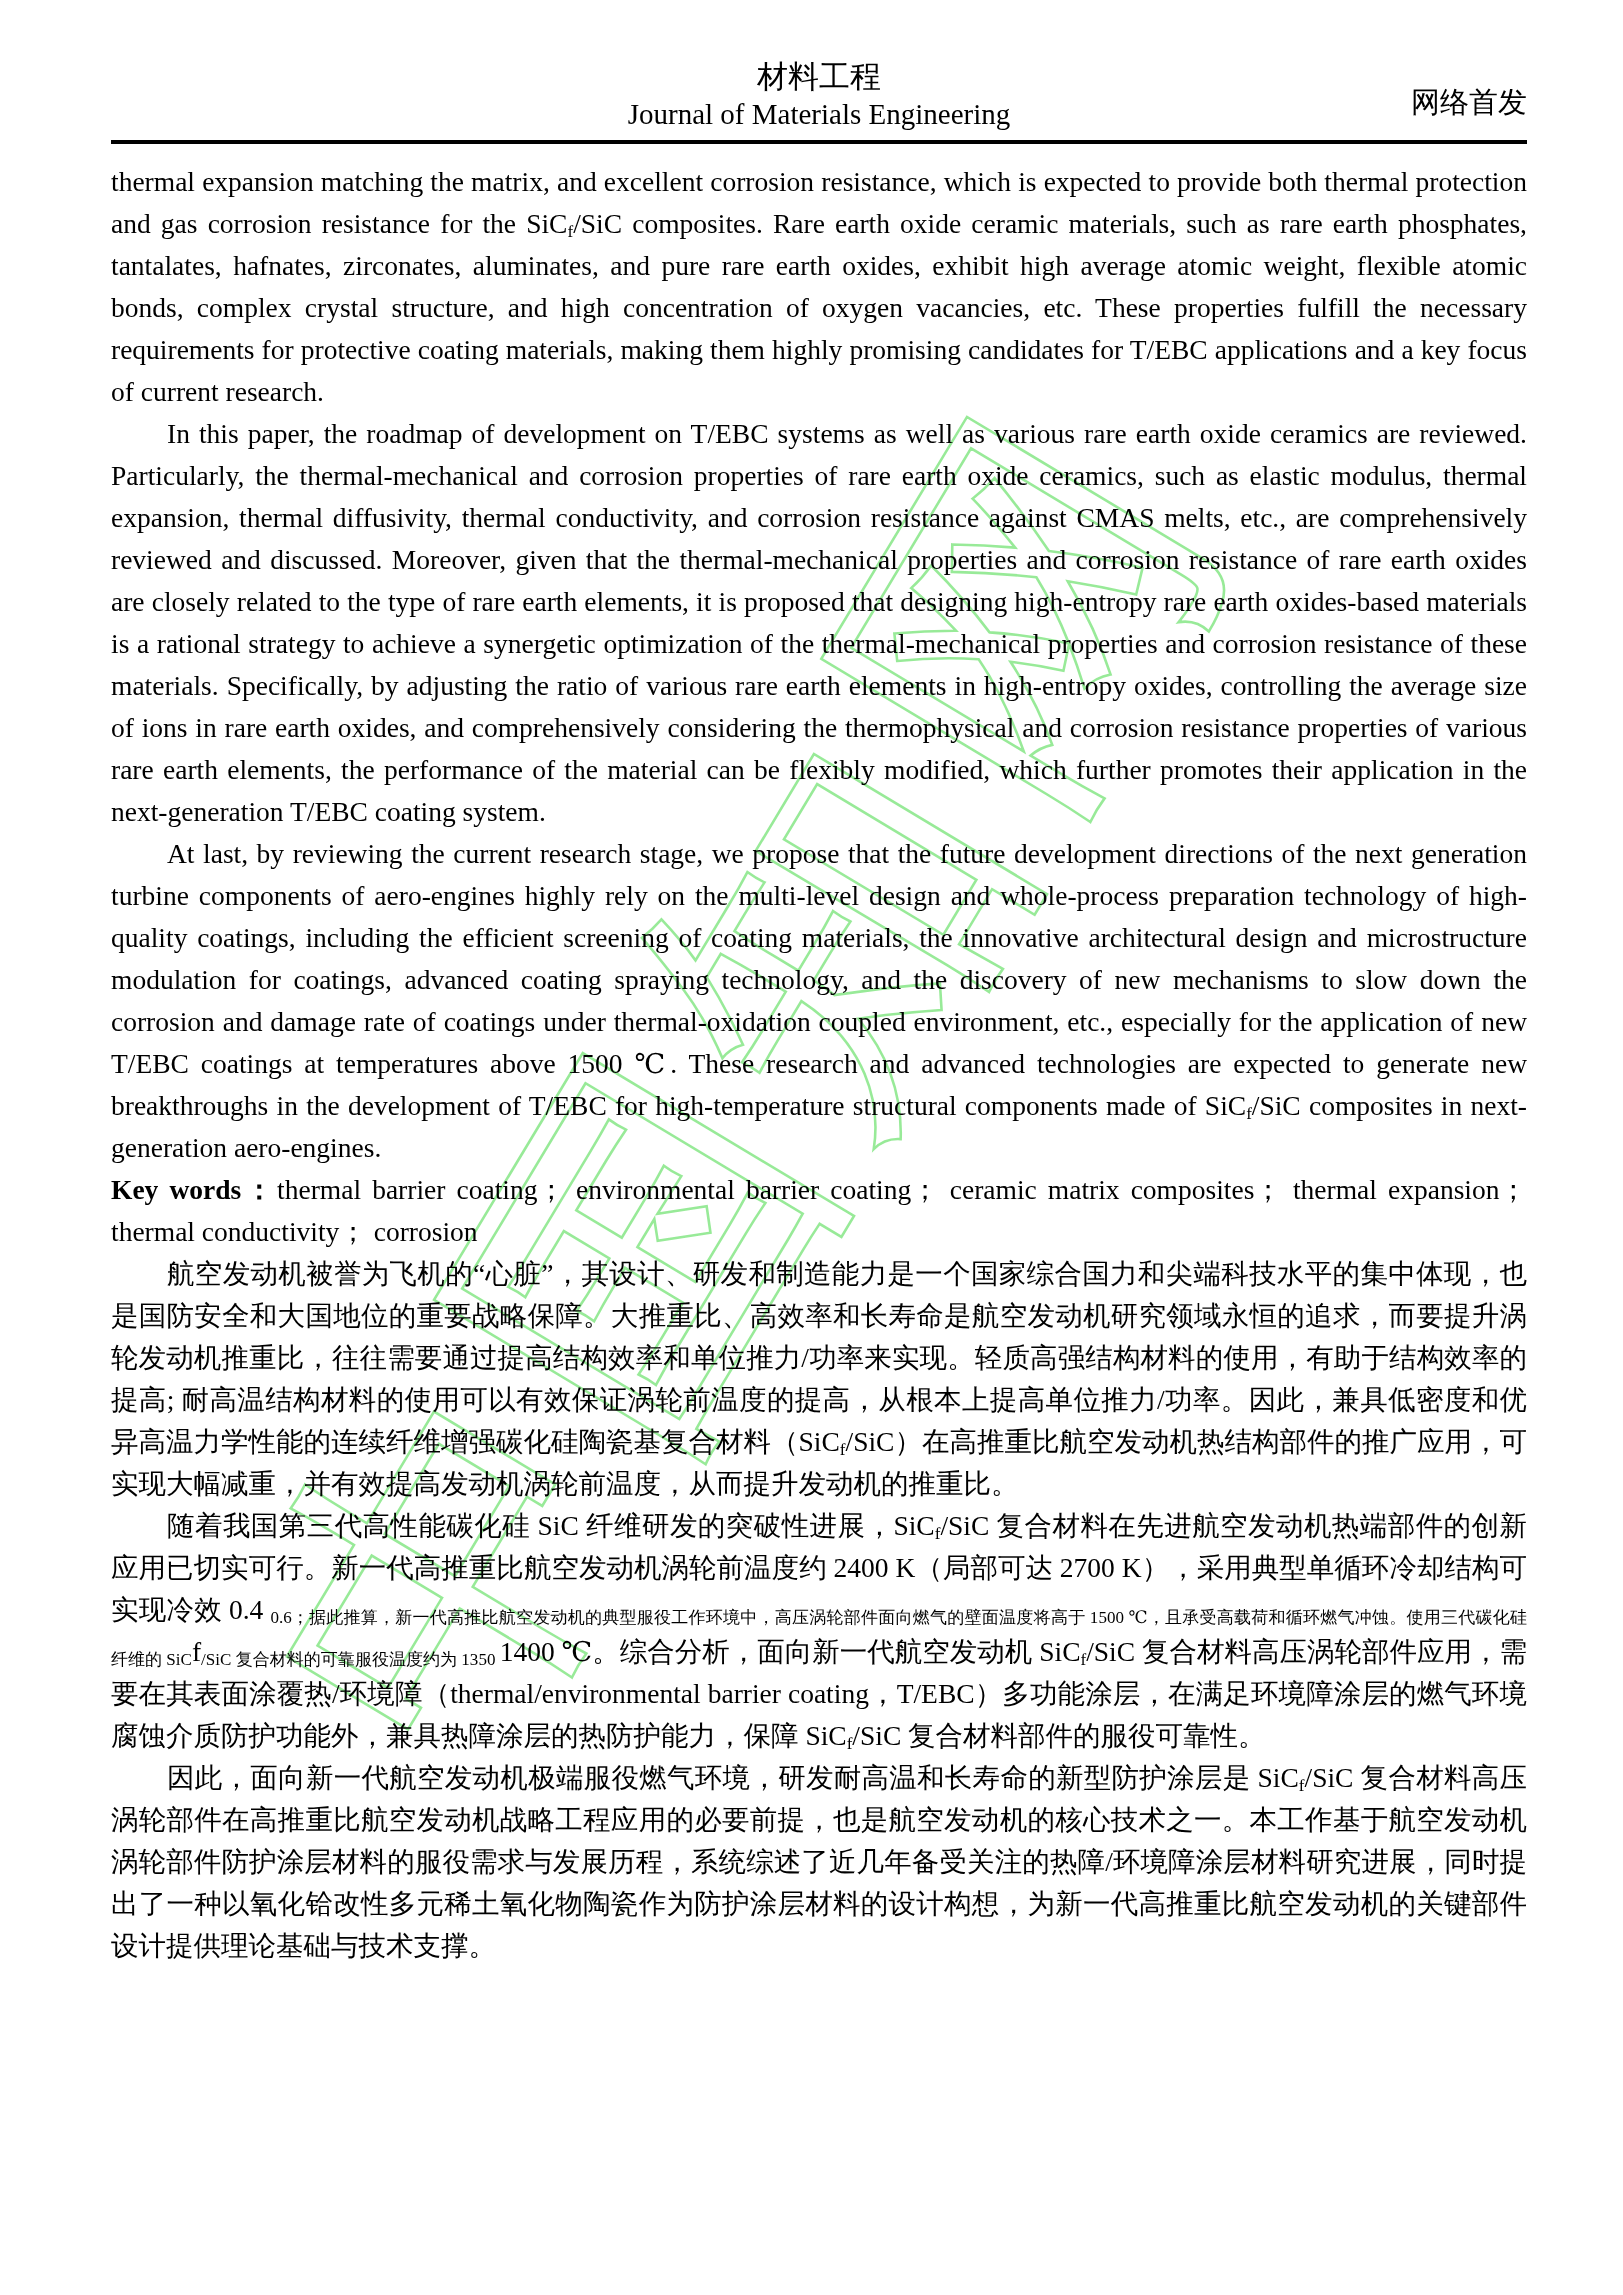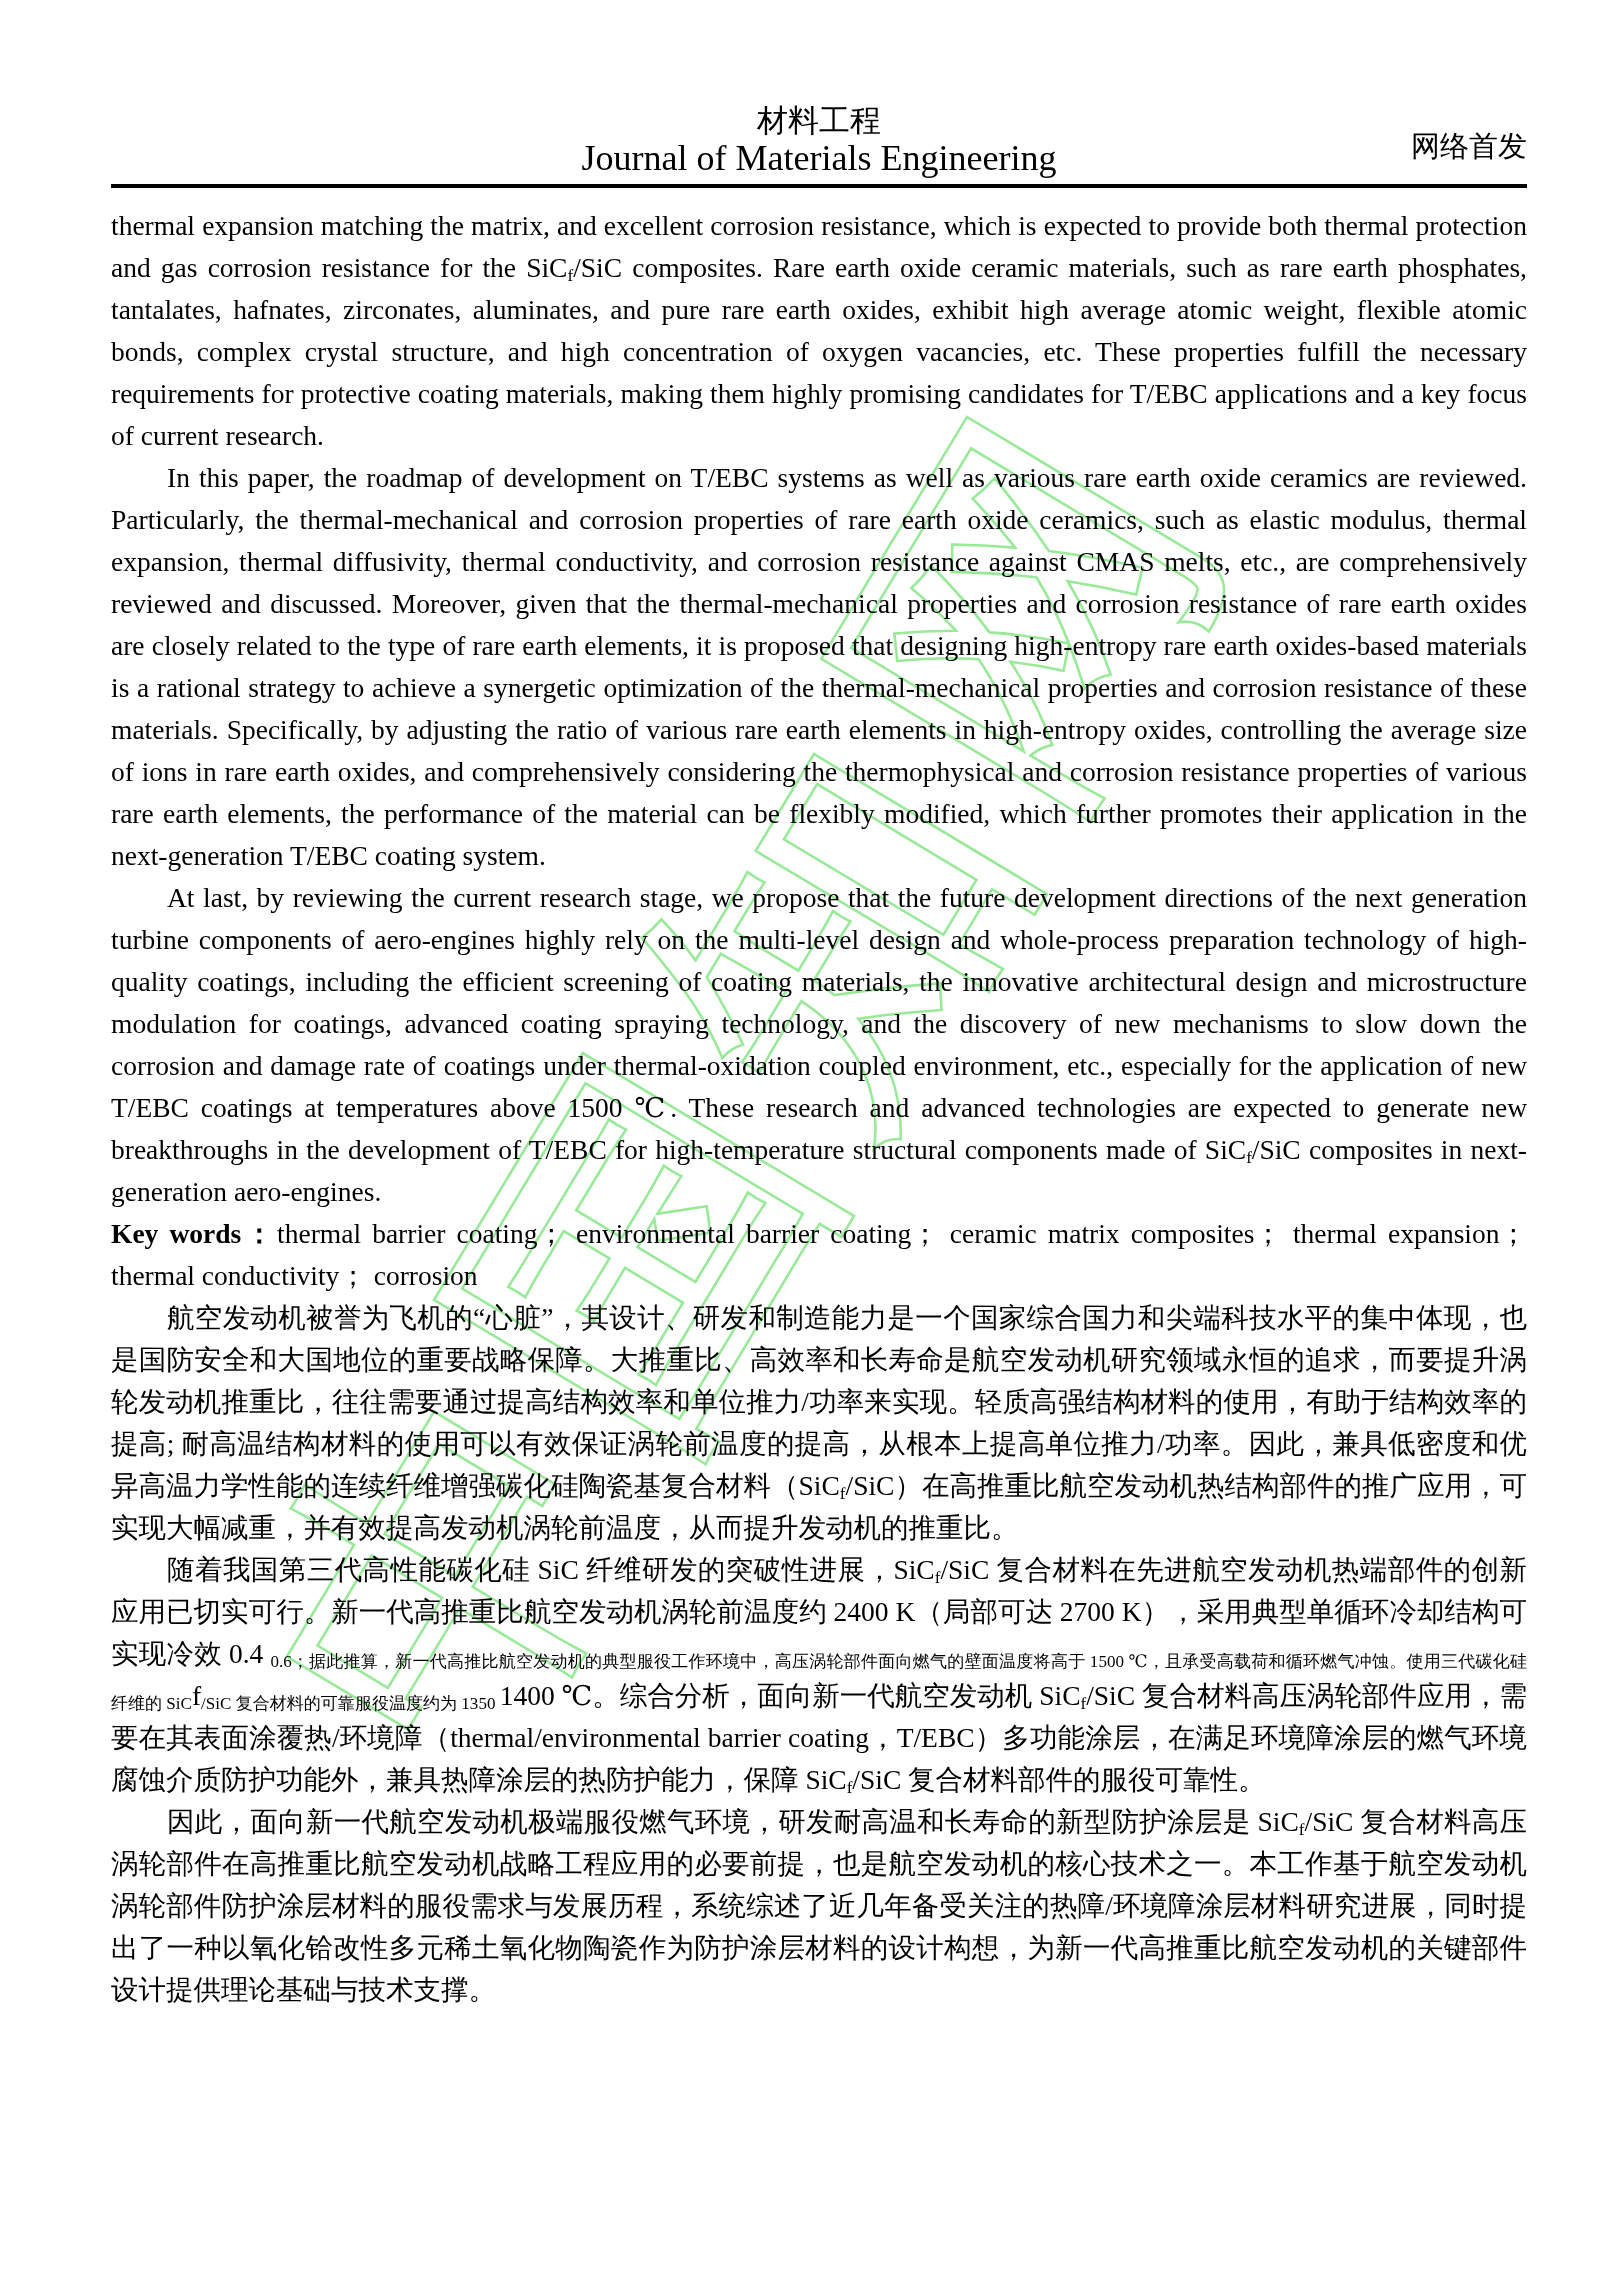--- a/index.html
+++ b/index.html
@@ -32,35 +32,35 @@
     -webkit-text-stroke: 2.6px rgba(134, 230, 134, 0.85);
     text-stroke: 2.6px rgba(134, 230, 134, 0.85);
     z-index: 0;
     pointer-events: none;
     user-select: none;
   }
   
   .content {
     position: relative;
     z-index: 1;
-    padding: 102px 96px 0 111px; 
+    padding: 58px 96px 0 111px; 
   }
   
   .masthead {
     position: relative;
     text-align: center;
   }
   .journal-title-cn {
     font-size: 31px;
     line-height: 38px;
     font-weight: normal;
     margin: 0;
   }
   .journal-title-en {
-    font-size: 36px;
+    font-size: 29px;
     line-height: 37px;
     margin: 0;
   }
   .online-first-badge {
     position: absolute;
     right: 0;
     bottom: 12px;
     font-size: 29px;
     line-height: 37px;
   }

